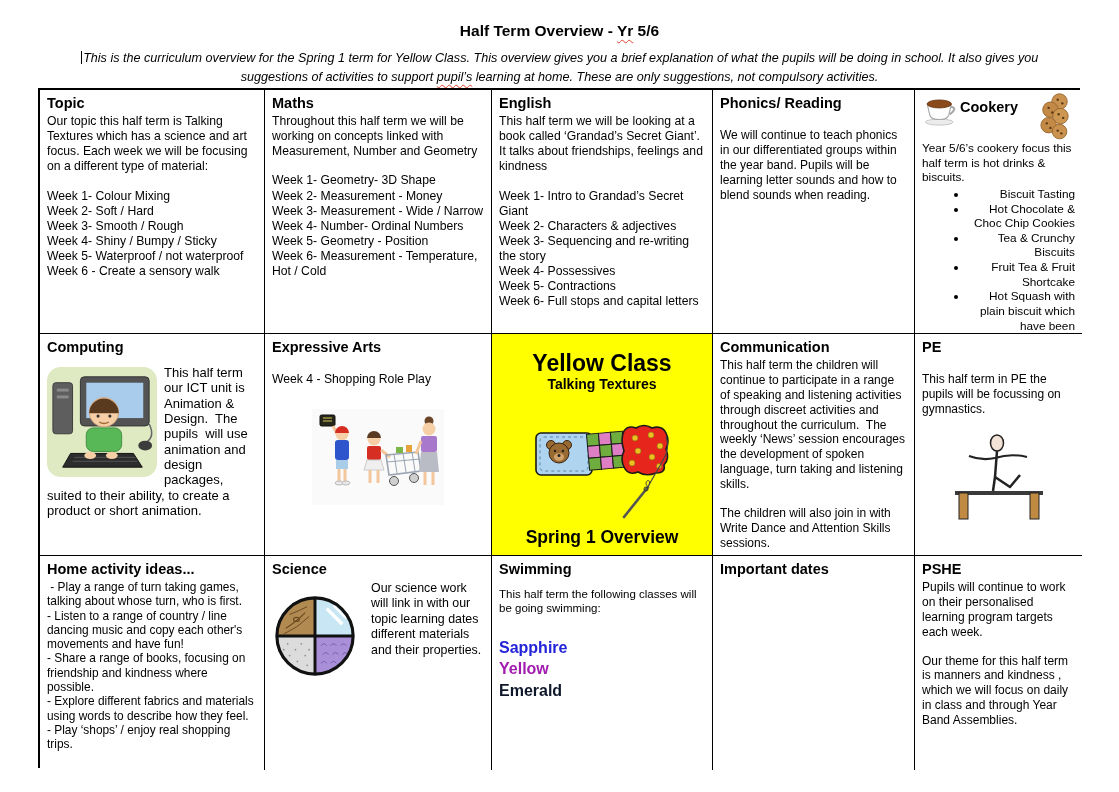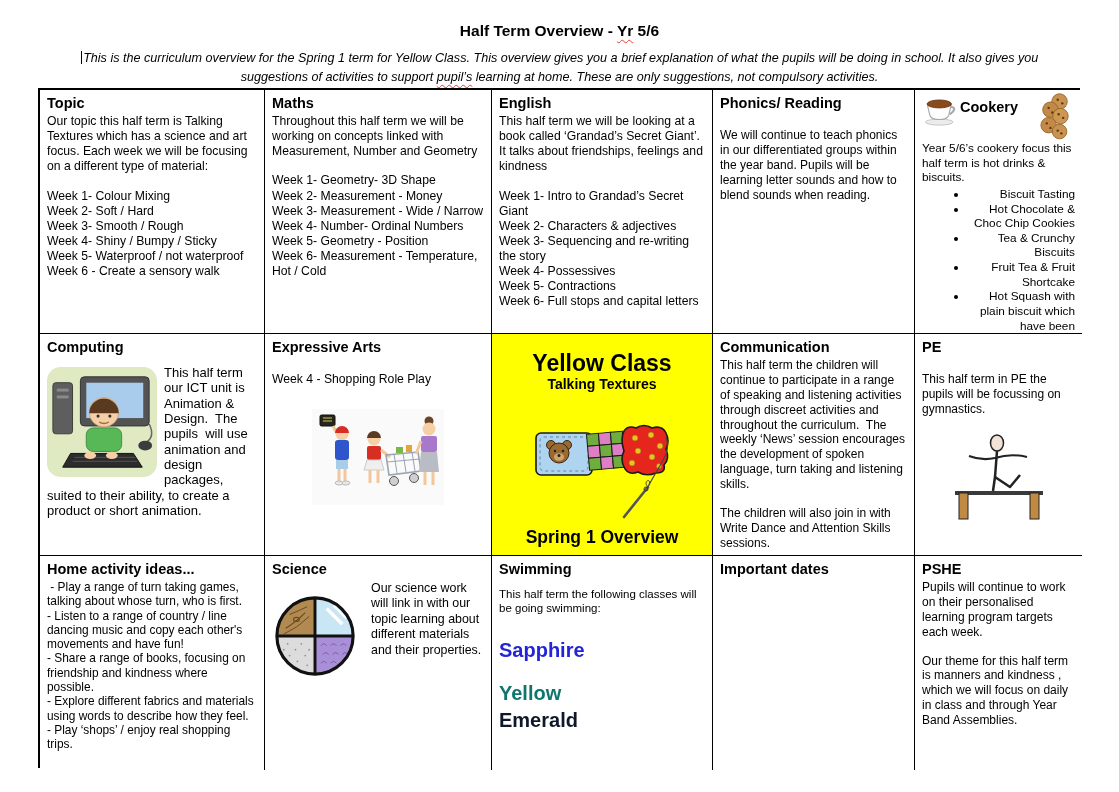--- a/index.html
+++ b/index.html
@@ -74,21 +74,21 @@
 
   
   .pe-img-wrap { text-align:center; margin-top:12px; }
 
   
   .science-row { display:flex; margin-top:4px; }
   .science-row svg { flex:0 0 auto; margin-top:12px; }
   .science-text { padding-left:13px; margin-top:0; font-size:12.4px; }
 
   
-  .swim-class { font-size:20px; font-weight:bold; line-height:1.35; }
+  .swim-class { font-size:16px; font-weight:bold; line-height:1.35; }
 </style>
 </head>
 <body>
 
 <div class="doc-title"><span>Half Term Overview - </span><span class="squiggle">Yr</span><span> 5/6</span></div>
 
 <div class="intro">
   <div><span class="cursor"></span><span>This is the curriculum overview for the Spring 1 term for Yellow Class. This overview gives you a brief explanation of what the pupils will be doing in school. It also gives you</span></div>
   <div><span>suggestions of activities to support </span><span class="squiggle">pupil’s</span><span> learning at home. These are only suggestions, not compulsory activities.</span></div>
 </div>
@@ -386,34 +386,34 @@
           <path d="M44,44 L44,83 A39,39 0 0 0 83,44 Z" fill="#a98fd8"></path>
           <g fill="none" stroke="#7a5ab0" stroke-width="1">
             <path d="M50,54 q3,-4 6,0 M60,54 q3,-4 6,0 M70,54 q3,-4 6,0"></path>
             <path d="M52,63 q3,-4 6,0 M62,63 q3,-4 6,0 M72,63 q3,-4 6,0"></path>
             <path d="M50,72 q3,-4 6,0 M60,72 q3,-4 6,0"></path>
           </g>
           <line x1="44" y1="5" x2="44" y2="83" stroke="#111" stroke-width="3"></line>
           <line x1="5" y1="44" x2="83" y2="44" stroke="#111" stroke-width="3"></line>
           <circle cx="44" cy="44" r="39" fill="none" stroke="#111" stroke-width="3.2"></circle>
         </svg>
-        <p class="science-text">Our science work will link in with our topic learning about different materials and their properties.</p>
+        <p class="science-text">Our science work will link in with our topic learning dates different materials and their properties.</p>
       </div>
     </div>
   </div>
 
   <div class="cell c3">
     <div class="cell-title">Swimming</div>
     <div class="cell-body">
       <div class="spacer-sm"></div>
       <p class="swim-intro">This half term the following classes will be going swimming:</p>
       <div class="spacer"></div>
         <div class="spacer-sm"></div>
       <div class="swim-class" style="color: rgb(35, 35, 217);">Sapphire</div>
-      <div class="swim-class" style="color: #0f766e; margin-top: 16px;">Yellow</div>
+      <div class="swim-class" style="color: #a21caf;">Yellow</div>
       <div class="swim-class" style="color: #0f172a;">Emerald</div>
     </div>
   </div>
 
   <div class="cell c4">
     <div class="cell-title">Important dates</div>
   </div>
 
   <div class="cell c5">
     <div class="cell-title">PSHE</div>

